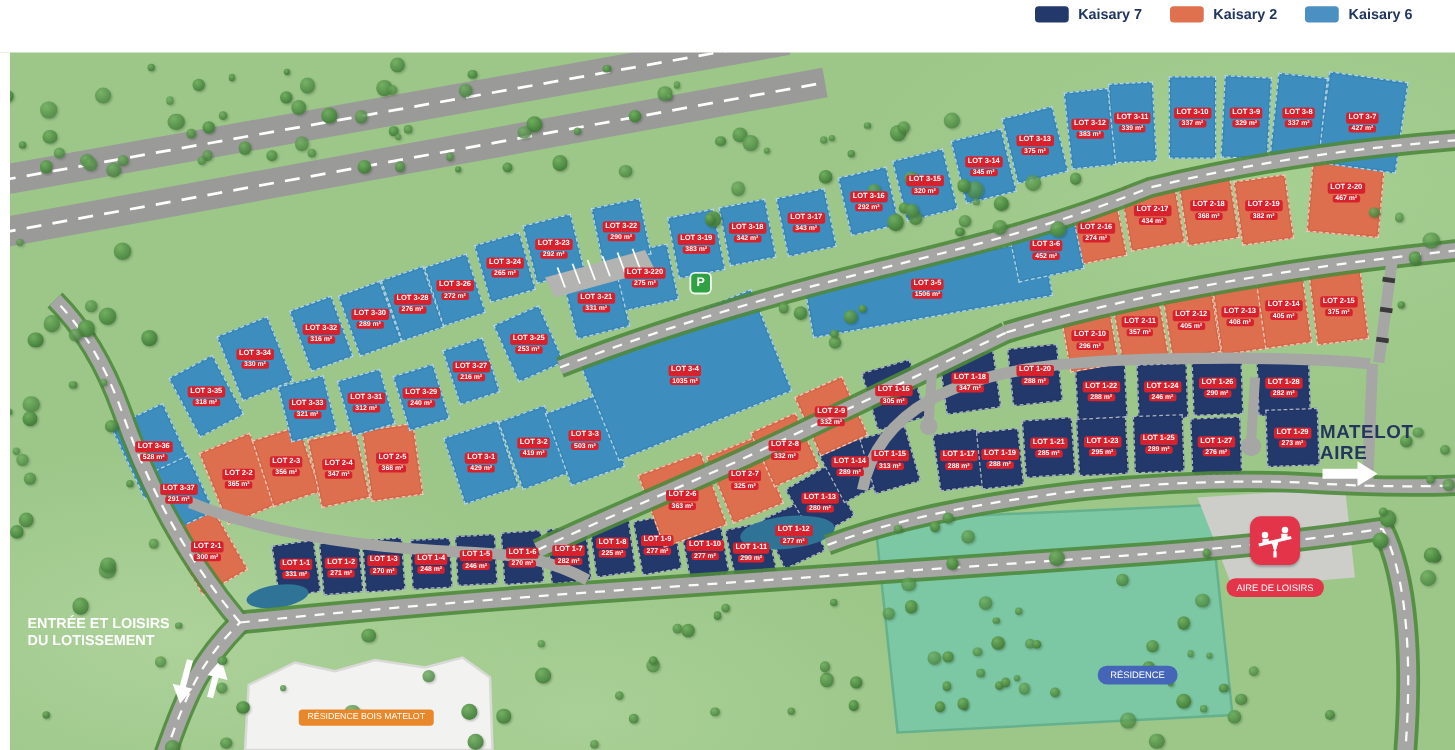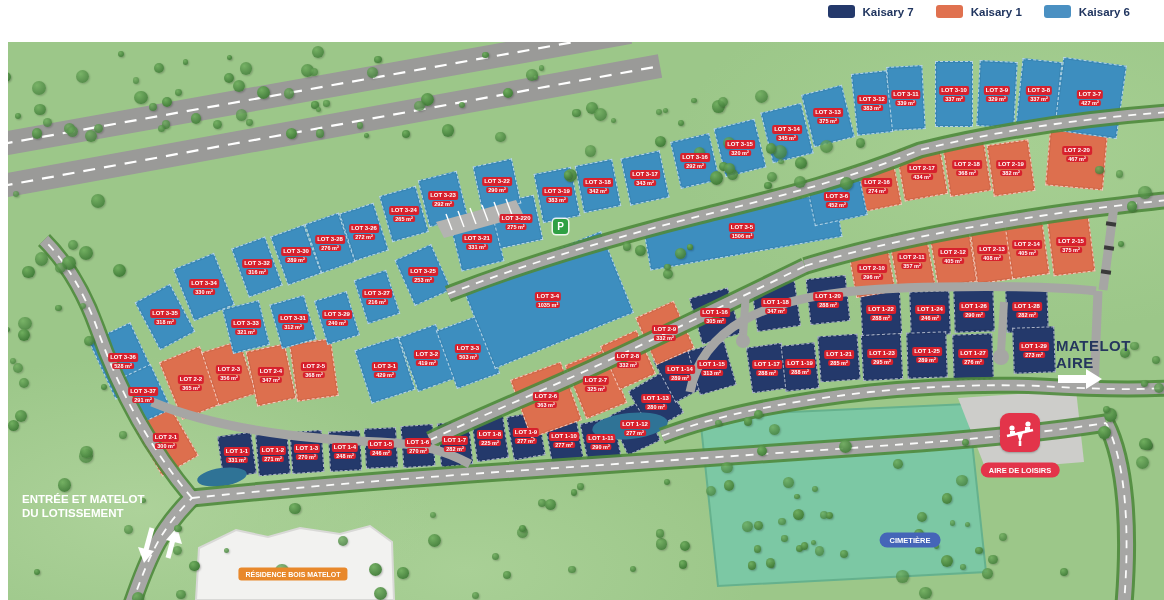--- a/index.html
+++ b/index.html
@@ -31,21 +31,21 @@
   .legend-swatch{width:27px;height:13px;border-radius:3px;}
   .legend-label{font-size:11.5px;font-weight:bold;color:#20355f;}
   .map-text{position:absolute;font-weight:bold;}
   #entrance-label{left:22px;top:492px;width:140px;color:#fff;font-size:11.5px;line-height:14px;}
   #centre-ville-label{left:1056px;top:337px;color:#25365e;font-size:15px;line-height:17px;letter-spacing:.5px;}
   #parking-icon{position:absolute;left:553px;top:219px;width:15px;height:15px;background:#2fa043;
       border-radius:3px;color:#fff;font-size:10px;font-weight:bold;text-align:center;line-height:15px;
       box-shadow:0 0 0 1.5px rgba(255,255,255,.85);}
   #aire-icon{position:absolute;left:1000px;top:413px;width:40px;height:39px;background:#e3344a;
       border-radius:9px;display:flex;align-items:center;justify-content:center;box-shadow:0 1px 2px rgba(0,0,0,.25);}
-  .pill{position:absolute;transform:translate(-50%,-50%);color:#fff;font-weight:bold;white-space:nowrap;}
+  .pill{position:absolute;transform:translate(-50%,-50%);color:#fff;font-weight:normal;white-space:nowrap;}
   #aire-badge{left:1020px;top:470px;background:#e3344a;font-size:7.5px;padding:3px 8px;border-radius:8px;}
   #cimetiere-badge{left:910px;top:540px;background:#4565b8;font-size:7.5px;padding:3px 10px;border-radius:9px;}
   #residence-badge{left:293px;top:574px;background:#e8882b;font-size:7px;padding:3px 7px;border-radius:3px;}
 </style>
 </head>
 <body>
 
 <div id="stage">
   <div id="map">
 
@@ -779,54 +779,54 @@
           <span class="chip area">528 m²</span>
         </div>
         <div class="lot-label chip-stack" style="left: 143px; top: 395px;">
           <span class="chip">LOT 3-37</span>
           <span class="chip area">291 m²</span>
         </div>
       </div>
 
     <div id="badges">
       <div id="entrance-label" class="map-text">
-        <div>ENTRÉE ET MATELOT</div>
+        <div>ENTRÉE ET LOISIRS</div>
         <div>DU LOTISSEMENT</div>
       </div>
       <div id="centre-ville-label" class="map-text">
         <div>MATELOT</div>
         <div>AIRE</div>
       </div>
       <div id="parking-icon">P</div>
       <div id="aire-icon">
         <svg width="30" height="28" viewBox="0 0 30 28">
           <circle cx="7" cy="9" r="2.6" fill="#fff"></circle>
           <circle cx="23" cy="5" r="2.6" fill="#fff"></circle>
           <rect x="5" y="12" width="5" height="4" fill="#fff"></rect>
           <rect x="20" y="8" width="5" height="4" fill="#fff"></rect>
           <line x1="2" y1="17" x2="28" y2="11" stroke="#fff" stroke-width="2.6"></line>
           <polygon points="12,14 18,14 15,24" fill="#fff"></polygon>
           <rect x="13.7" y="22" width="2.6" height="5" fill="#fff"></rect>
         </svg>
       </div>
       <div id="aire-badge" class="pill">AIRE DE LOISIRS</div>
-      <div id="cimetiere-badge" class="pill">CIMETIÈRE</div>
+      <div id="cimetiere-badge" class="pill">RÉSIDENCE</div>
       <div id="residence-badge" class="pill">RÉSIDENCE BOIS MATELOT</div>
     </div>
   </div>
 
   <div id="topband">
     <div id="legend">
         <div class="legend-item">
           <span class="legend-swatch" style="background: rgb(36, 57, 107);"></span>
           <span class="legend-label">Kaisary 7</span>
         </div>
         <div class="legend-item">
           <span class="legend-swatch" style="background: rgb(224, 113, 79);"></span>
-          <span class="legend-label">Kaisary 1</span>
+          <span class="legend-label">Kaisary 2</span>
         </div>
         <div class="legend-item">
           <span class="legend-swatch" style="background: rgb(74, 144, 194);"></span>
           <span class="legend-label">Kaisary 6</span>
         </div>
       </div>
   </div>
   <div id="leftstrip"></div>
 </div>
 

